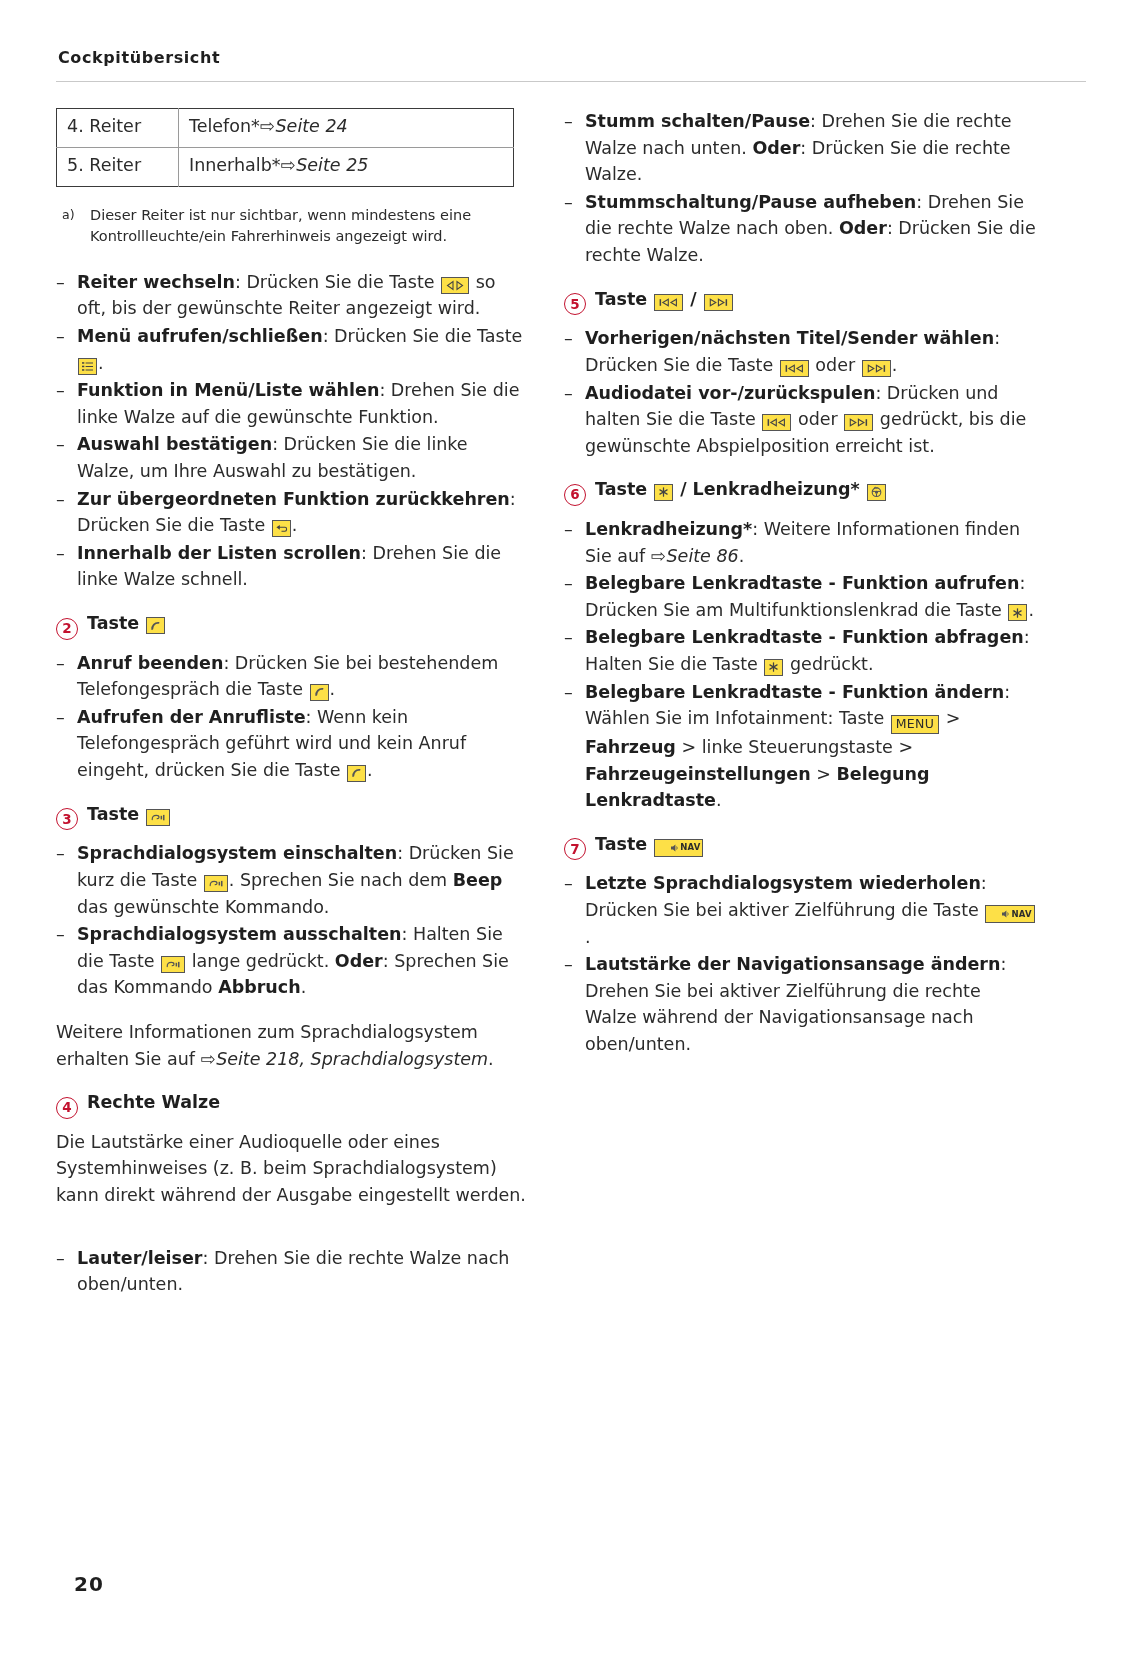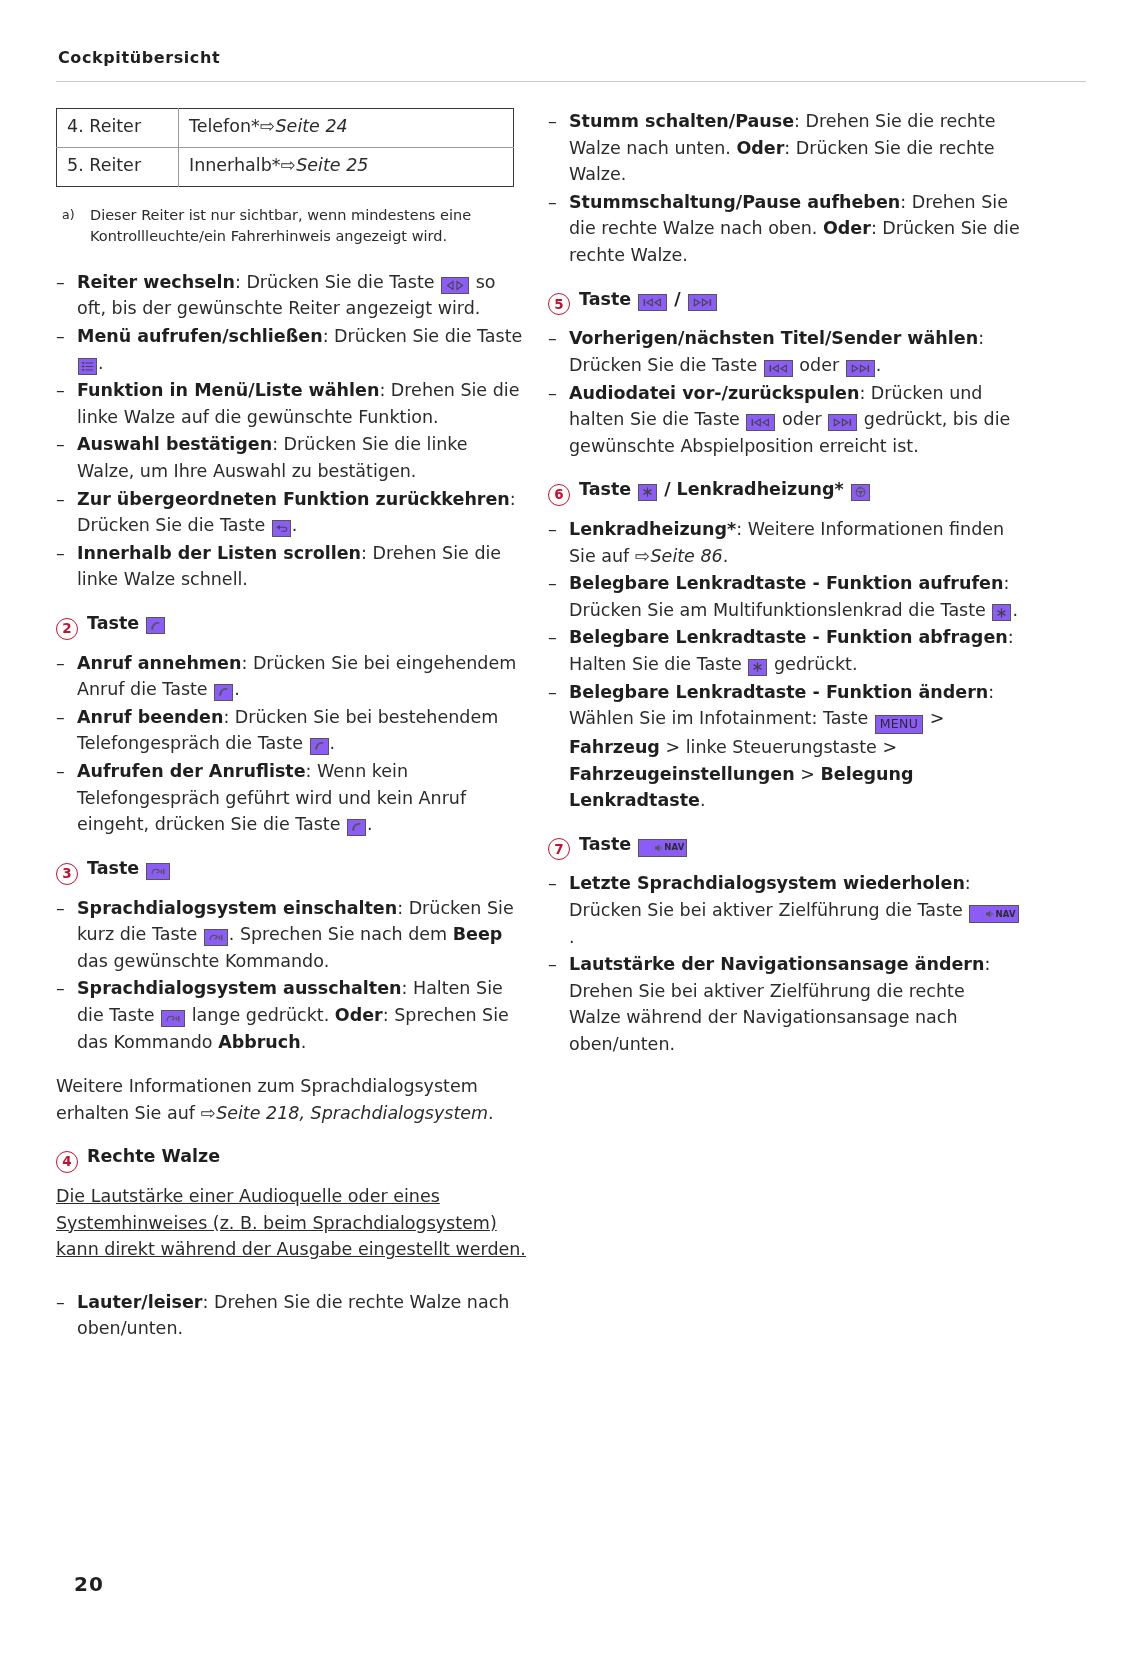--- a/index.html
+++ b/index.html
@@ -34,21 +34,21 @@
   .header-rule {
     height: 1px;
     background: #c9c9c9;
     width: 100%;
     margin-bottom: 26px;
   }
 
   
   .columns {
     display: flex;
-    gap: 20px;
+    gap: 36px;
     align-items: flex-start;
   }
   .col {
     width: 472px;
     flex: 0 0 472px;
   }
 
   
   table.reiter-table {
     border-collapse: collapse;
@@ -135,29 +135,29 @@
     top: 4px;
     line-height: 1;
   }
   .sec-head .sec-label { white-space: nowrap; }
 
   p.para {
     font-size: 17.5px;
     line-height: 1.52;
     margin: 0 0 14px 0;
   }
-  p.para.tight { margin-bottom: 26px; text-decoration: underline; }
+  p.para.tight { margin-bottom: 36px; }
 
   
   .key {
     display: inline-flex;
     align-items: center;
     justify-content: center;
     border: 1.2px solid #555;
-    background: #8b5cf6;
+    background: #fde047;
     vertical-align: -3px;
     padding: 0 2px;
     height: 17px;
     min-width: 17px;
     margin: 0 1px;
     line-height: 1;
   }
   .key svg { display: block; }
   .key.wide { padding: 0 3px; }
   .key.menu-key {
@@ -261,25 +261,20 @@
         <span class="circnum">2</span>
         <span class="sec-label">Taste</span>
         <span class="key" style="margin-left:7px">
             <svg width="13" height="12" viewBox="0 0 13 12">
               <path d="M2.3 9.6 Q2.0 6.4 4.2 4.0 Q6.5 1.7 9.8 2.0 Q10.6 2.1 10.4 3.0 Q10.2 3.9 9.3 3.8 Q7.3 3.6 5.8 5.1 Q4.3 6.6 4.3 8.6 Q4.4 9.5 3.5 9.8 Q2.5 10.1 2.3 9.6 Z" fill="#555"></path>
             </svg>
           </span>
       </div>
 
       <ul class="dashlist">
-        <li><b>Anruf annehmen</b><span>: Drücken Sie bei eingehendem Anruf die Taste </span><span class="key">
-              <svg width="13" height="12" viewBox="0 0 13 12">
-                <path d="M2.3 9.6 Q2.0 6.4 4.2 4.0 Q6.5 1.7 9.8 2.0 Q10.6 2.1 10.4 3.0 Q10.2 3.9 9.3 3.8 Q7.3 3.6 5.8 5.1 Q4.3 6.6 4.3 8.6 Q4.4 9.5 3.5 9.8 Q2.5 10.1 2.3 9.6 Z" fill="#555"></path>
-              </svg>
-            </span><span>.</span></li>
 
         <li><b>Anruf beenden</b><span>: Drücken Sie bei bestehendem Telefongespräch die Taste </span><span class="key">
               <svg width="13" height="12" viewBox="0 0 13 12">
                 <path d="M2.3 9.6 Q2.0 6.4 4.2 4.0 Q6.5 1.7 9.8 2.0 Q10.6 2.1 10.4 3.0 Q10.2 3.9 9.3 3.8 Q7.3 3.6 5.8 5.1 Q4.3 6.6 4.3 8.6 Q4.4 9.5 3.5 9.8 Q2.5 10.1 2.3 9.6 Z" fill="#555"></path>
               </svg>
             </span><span>.</span></li>
 
         <li><b>Aufrufen der Anrufliste</b><span>: Wenn kein Telefongespräch geführt wird und kein Anruf eingeht, drücken Sie die Taste </span><span class="key">
               <svg width="13" height="12" viewBox="0 0 13 12">
                 <path d="M2.3 9.6 Q2.0 6.4 4.2 4.0 Q6.5 1.7 9.8 2.0 Q10.6 2.1 10.4 3.0 Q10.2 3.9 9.3 3.8 Q7.3 3.6 5.8 5.1 Q4.3 6.6 4.3 8.6 Q4.4 9.5 3.5 9.8 Q2.5 10.1 2.3 9.6 Z" fill="#555"></path>

